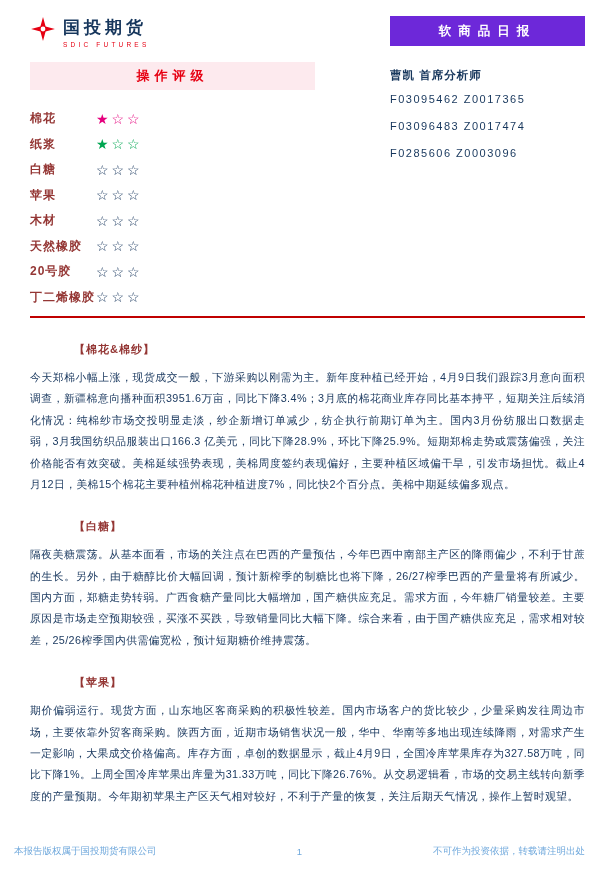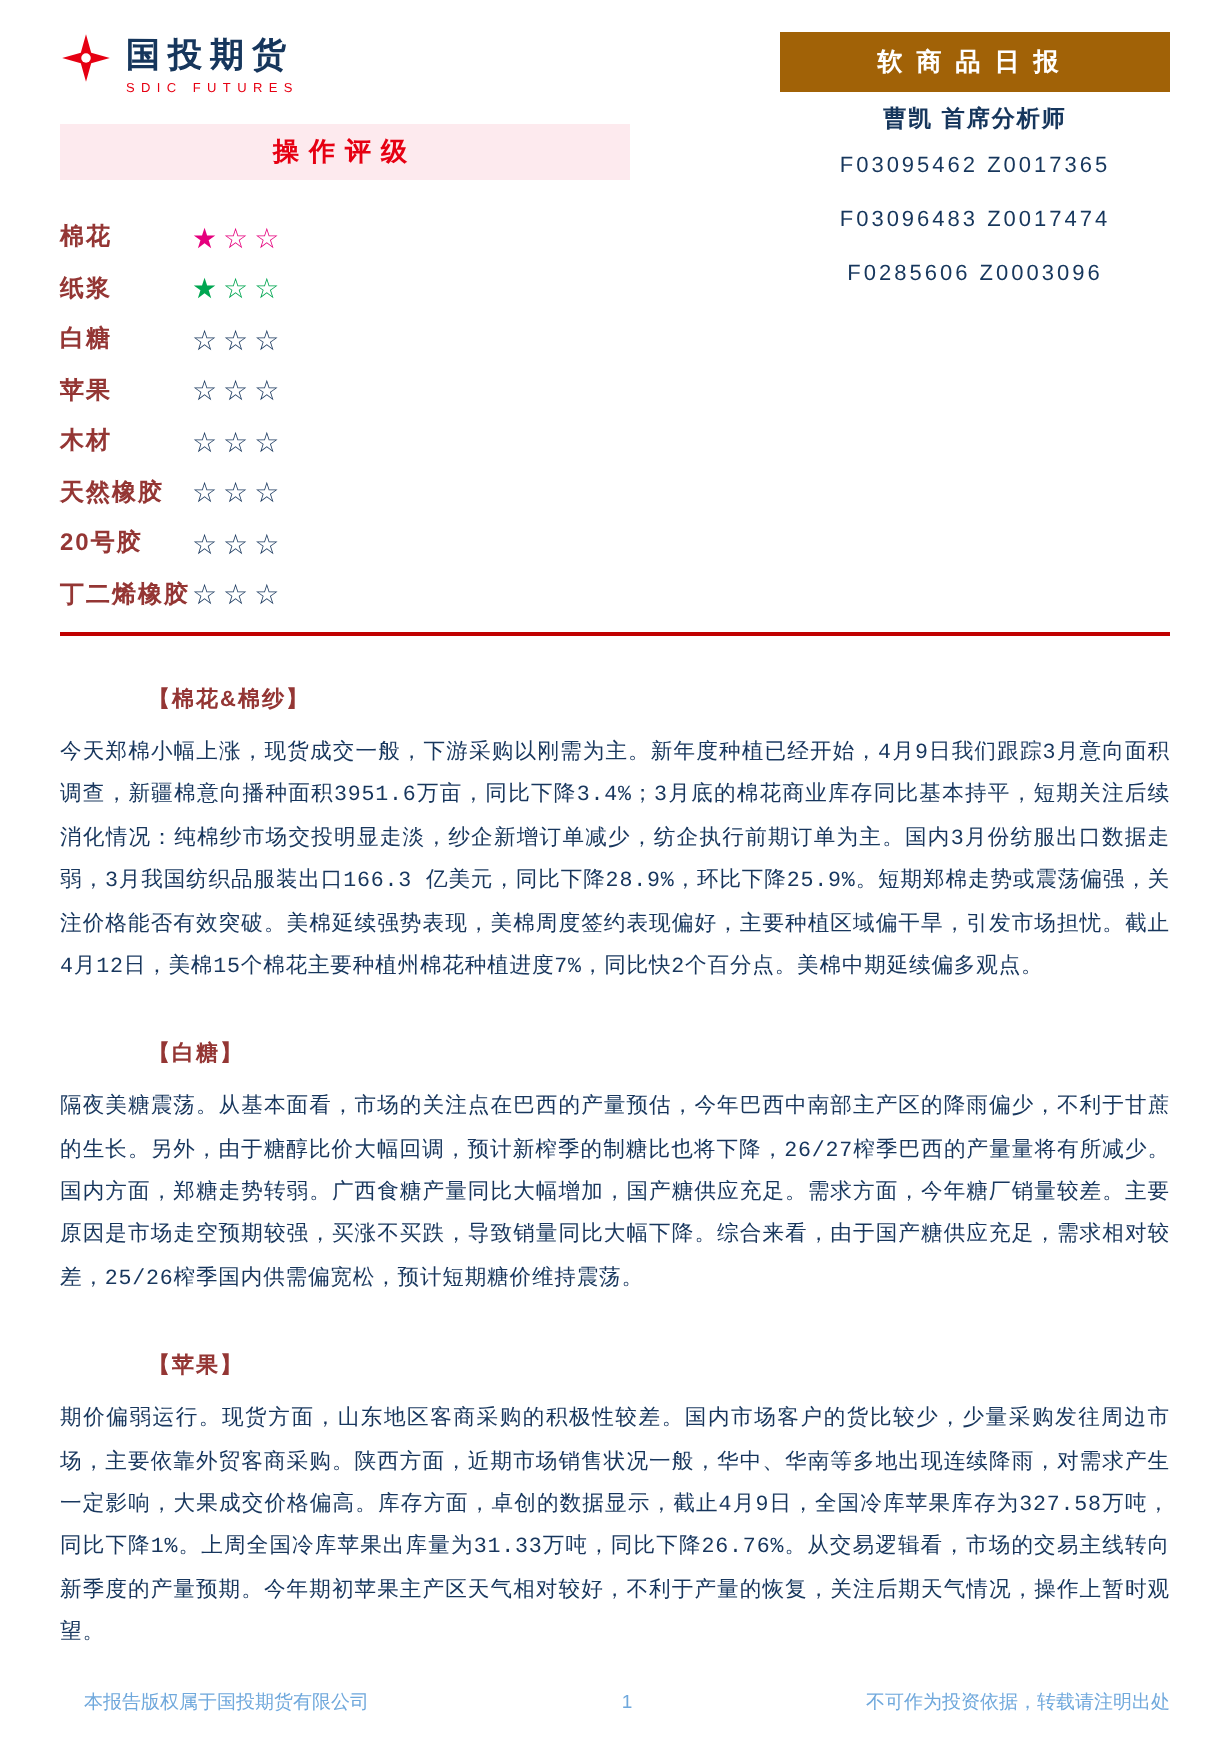--- a/index.html
+++ b/index.html
@@ -23,50 +23,49 @@
     width:285px; background:#fdeaee; color:#e60012; font-weight:bold;
     font-size:13px; letter-spacing:5px; text-align:center; padding:5px 0;
     margin-bottom:16px;
   }
   .rating-list { list-style:none; }
   .rating-row { display:flex; align-items:center; height:25.5px; }
   .rating-name { color:#943634; font-weight:bold; font-size:12px; min-width:66px; letter-spacing:1px; }
   .rating-stars { font-size:14px; letter-spacing:3px; line-height:1; }
 
   .banner {
-    background:#a16207; color:#ffffff; font-weight:bold; font-size:12.5px;
+    background:#6d28d9; color:#ffffff; font-weight:bold; font-size:12.5px;
     letter-spacing:7px; text-align:center; padding:7px 0 6px 0;
   }
   .date-box {
     margin-top:5px; border-top:1.5px solid #c00000; border-bottom:1.5px solid #c00000;
     color:#c00000; font-weight:bold; font-size:11.5px; text-align:center;
     padding:4px 0; letter-spacing:1px;
   }
-  .analysts { margin-top:6px;text-align:center; }
+  .analysts { margin-top:22px; }
   .analyst { margin-bottom:15px; }
   .analyst-name { color:#16365c; font-weight:bold; font-size:11.5px; letter-spacing:1px; margin-bottom:10px; }
   .analyst-codes { color:#16365c; font-size:11px; letter-spacing:1.5px; }
   .contact { margin-top:18px; }
   .contact-phone { color:#16365c; font-size:11.5px; letter-spacing:1.5px; margin-bottom:12px; }
   .contact-email { color:#16365c; font-size:11px; letter-spacing:0.5px; }
 
   .red-rule { border:none; border-top:2px solid #c00000; margin-top:6px; }
 
   
   .section { margin-top:24px; }
   .section-title { color:#943634; font-weight:bold; font-size:11px; margin-bottom:10px; letter-spacing:1px;margin-left:44px; }
   .section-body {
     color:#17365d; font-size:10.8px; line-height:1.98; text-align:justify;
     letter-spacing:0.4px;
-    font-family:Liberation Mono, monospace;
   }
 
   
   .footer {
-    position:absolute; left:42px; right:30px; bottom:12px;
+    position:absolute; left:14px; right:30px; bottom:12px;
     display:flex; justify-content:space-between; align-items:center;
     color:#6fa8dc; font-size:9.5px;text-align:center;
   }
   .footer-page { position:absolute; left:50%; transform:translateX(-50%); }
 </style>
 </head>
 <body>
 
 <div class="page">
 

